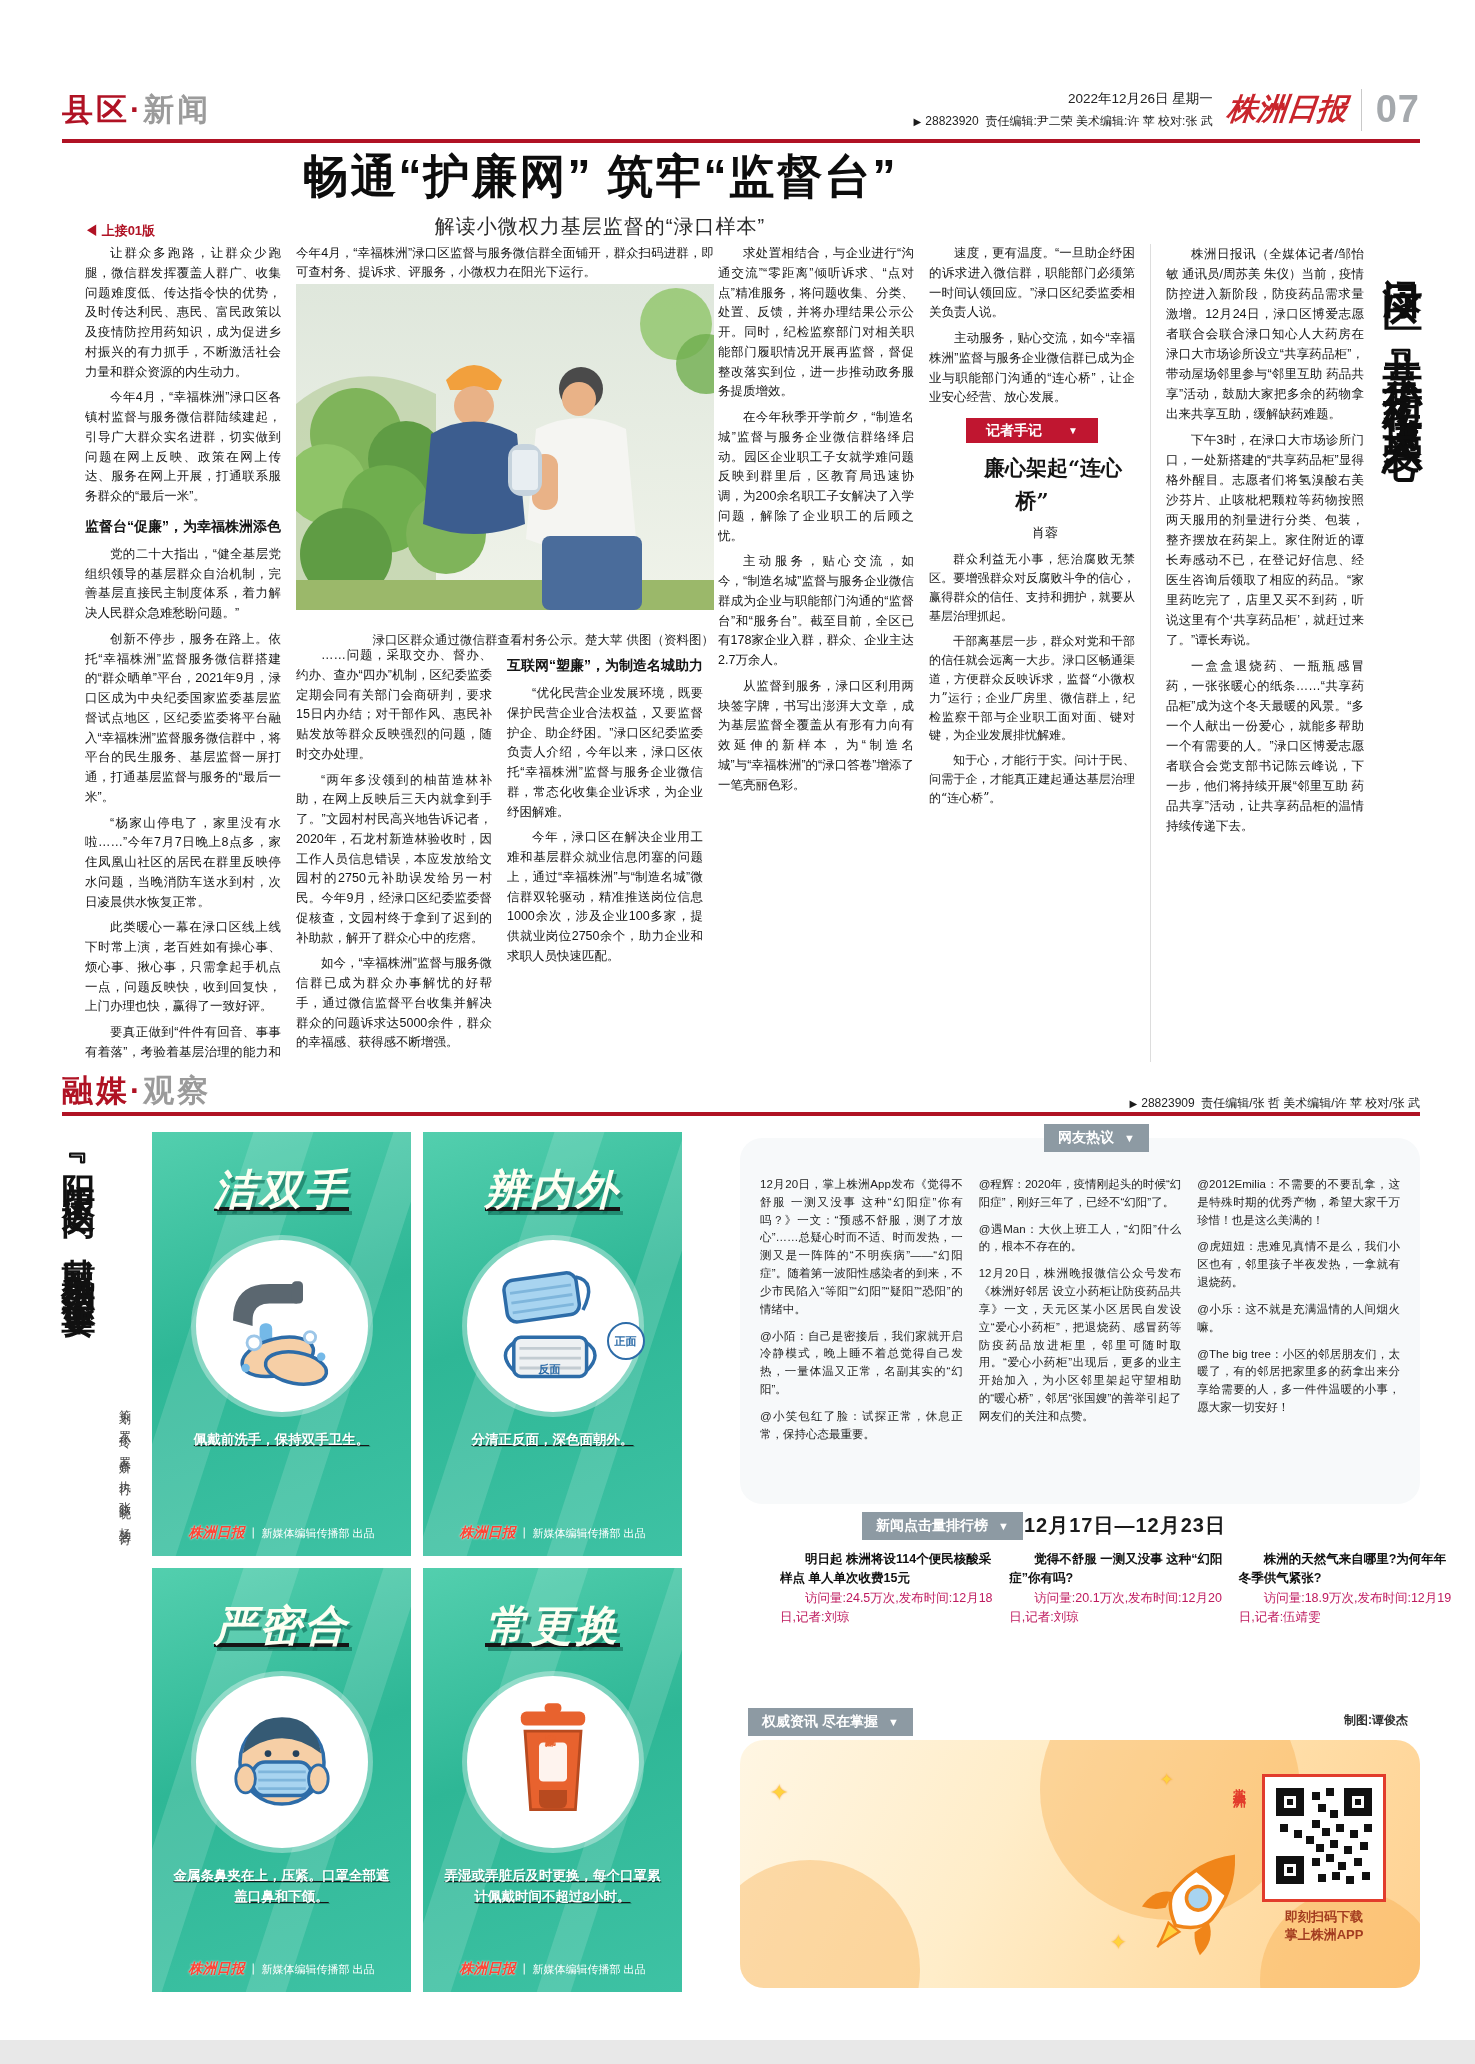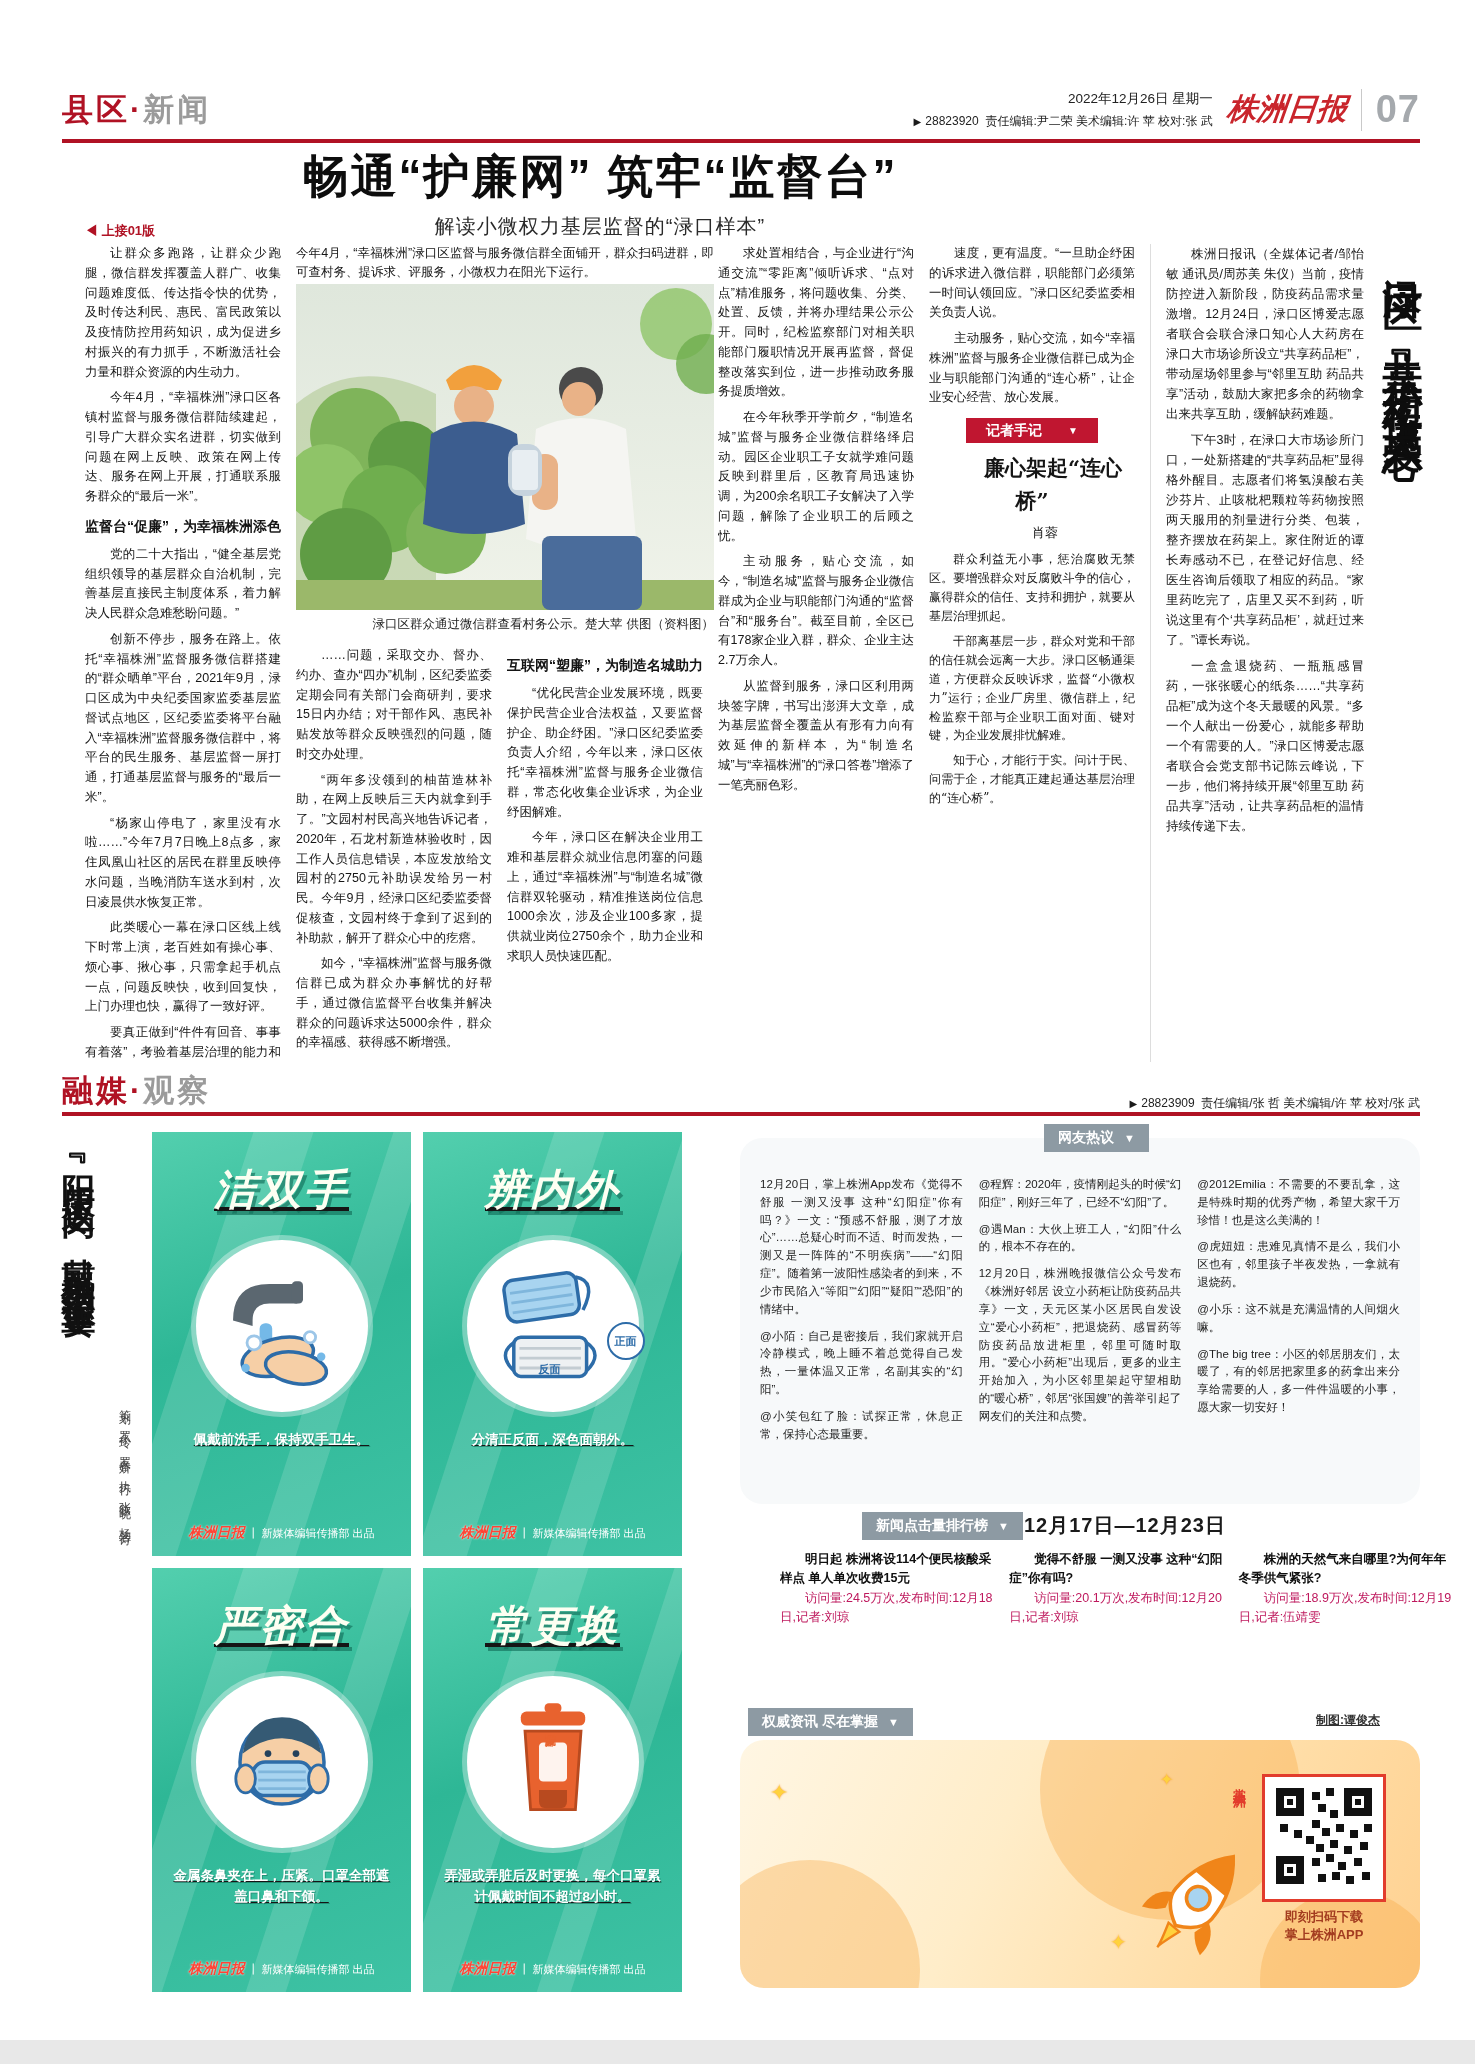--- a/index.html
+++ b/index.html
@@ -26,21 +26,21 @@
   
   .headline{font-size:46px;font-weight:900;letter-spacing:2px;color:#0d0d0d;text-align:center;line-height:1.15;}
   .subhead{font-size:20px;color:#2a2a2a;text-align:center;margin-top:10px;letter-spacing:1px;}
   .continued{color:#b01224;font-size:13px;font-weight:bold;}
 
   
   .col{font-size:12.5px;line-height:1.58;text-align:justify;overflow:hidden;}
   .col p{margin:0 0 6px 0;text-indent:2em;}
   .col .sub-bold{font-weight:900;text-align:center;text-indent:0;font-size:14px;margin:8px 0;}
   .photo-top{font-size:12.5px;line-height:1.5;text-align:justify;overflow:hidden;}
-  .photo-cap{font-family:"DejaVu Serif",serif;font-size:12.5px;color:#222;text-align:right;}
+  .photo-cap{font-family:"DejaVu Serif",serif;font-size:12.5px;color:#222;text-align:right;margin-top:16px;}
   .news-photo{background:#dfe7dc;overflow:hidden;}
 
   .note-label{background:#c01630;color:#fff;font-size:14px;font-weight:bold;
               width:132px;height:25px;margin:10px auto 8px;display:flex;align-items:center;justify-content:center;gap:26px;}
   .note-label .tri{color:#fff;margin:0;}
   .note-title{font-family:"DejaVu Serif",serif;font-weight:bold;font-size:21px;text-align:center;text-indent:0;margin:2px 0 4px;}
   .note-author{text-align:center;text-indent:0;font-size:13px;margin-bottom:6px;}
   .note-body p{font-family:"DejaVu Serif",serif;font-size:12px;}
 
   .side-col{font-size:12.5px;line-height:1.6;text-align:justify;overflow:hidden;}
@@ -376,21 +376,21 @@
       <div class="t">株洲的天然气来自哪里?为何年年冬季供气紧张?</div>
       <div class="m">访问量:18.9万次,发布时间:12月19日,记者:伍靖雯</div>
     </div>
 
   </div>
 
   <div class="abs tag-label" style="left:748px;top:1708px;">
     <span>权威资讯 尽在掌握</span>
     <span class="tri">▼</span>
   </div>
-  <div class="abs credit" style="left:1316px;top:1712px;text-decoration:underline;">制图:谭俊杰</div>
+  <div class="abs credit" style="left:1344px;top:1712px;">制图:谭俊杰</div>
 
   <div class="abs banner" style="left:740px;top:1740px;width:680px;height:248px;">
     <div class="blob" style="left:-40px;top:120px;width:220px;height:220px;"></div>
     <div class="blob" style="left:300px;top:-80px;width:260px;height:260px;"></div>
     <div class="blob" style="left:520px;top:150px;width:180px;height:180px;"></div>
     <span class="star" style="left:30px;top:40px;font-size:22px;">✦</span>
     <span class="star" style="left:420px;top:30px;font-size:16px;">✦</span>
     <span class="star" style="left:370px;top:190px;font-size:20px;">✦</span>
     <svg class="abs" style="left:396px;top:96px;" width="120" height="130" viewBox="0 0 100 110">
       <g transform="rotate(40 50 55)">

